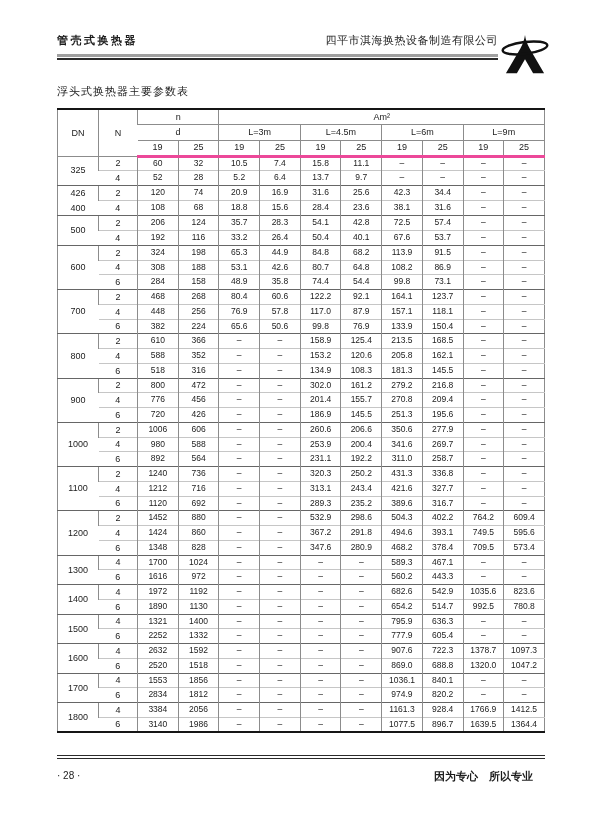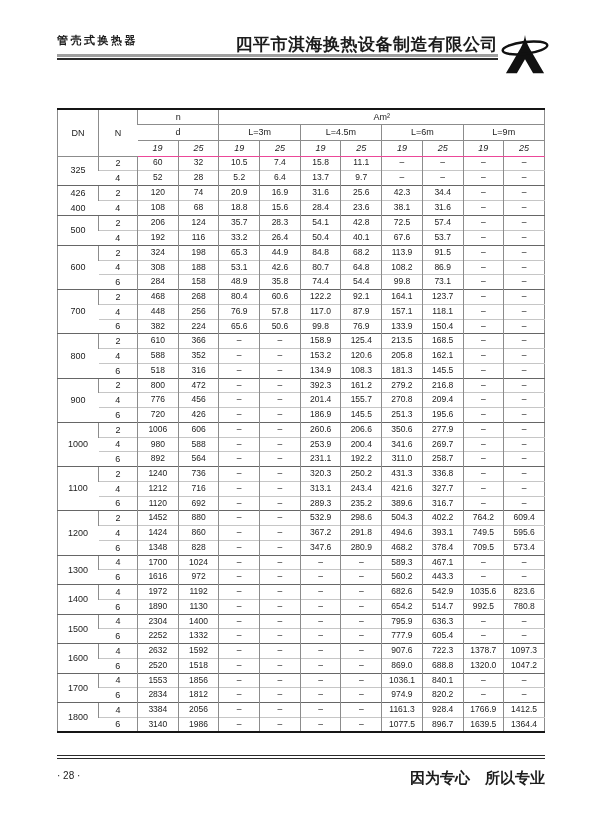--- a/index.html
+++ b/index.html
@@ -9,21 +9,21 @@
     background:#ffffff; font-family:"Liberation Sans", sans-serif; color:#1c1c1c;
     overflow:hidden;
   }
   
   .hdr-left {
     position:absolute; left:57px; top:33px;
     font-size:11px; font-weight:bold; letter-spacing:2.5px;
   }
   .hdr-right {
     position:absolute; right:102px; top:33px;
-    font-size:17px; font-weight:bold; letter-spacing:0.5px;
+    font-size:11px; font-weight:normal; letter-spacing:0.5px;
   }
   .hdr-rule { position:absolute; left:57px; top:54px; width:441px; }
   .hdr-rule .r1 { height:3px; background:#a0a0a0; }
   .hdr-rule .r2 { height:2px; background:#2b2b2b; margin-top:1px; }
   .logo { position:absolute; left:501px; top:35px; width:48px; height:42px; }
   
   .doc-title { position:absolute; left:57px; top:84px; font-size:11px; letter-spacing:1px; }
   
   .param-table {
     position:absolute; left:57px; top:108px; width:488px;
@@ -34,32 +34,32 @@
   }
   .param-table th, .param-table td {
     border-left:1px solid #8c8c8c;
     text-align:center; vertical-align:middle;
     font-weight:normal; padding:0; line-height:1.15;
     overflow:hidden; white-space:nowrap;
   }
   .param-table th:first-child, .param-table td:first-child { border-left:none; }
   thead th { height:15px; font-size:9px; border-bottom:1px solid #8c8c8c; }
   thead tr.sub th { height:16px; }
-  thead tr.sub2 th { border-bottom:1px solid #ec4899;font-style:italic; }
+  thead tr.sub2 th { border-bottom:3px solid #ec4899; }
   tbody td { height:14.75px; border-top:1px solid #c6c6c6; }
   tbody tr.group-start td { border-top:1px solid #666666; }
   td.dn-cell { white-space:pre-line; line-height:14.7px; font-size:9px;margin-top:11px; }
   td.n-cell { font-size:9px; }
   
   .ftr-rule {
     position:absolute; left:57px; top:755px; width:488px; height:4px;
     border-top:1.5px solid #2b2b2b; border-bottom:1px solid #2b2b2b;
   }
   .ftr-left { position:absolute; left:57px; top:770px; font-size:10px; font-family:Liberation Sans, sans-serif; }
-  .ftr-right { position:absolute; right:55px; top:769px; font-size:15px; font-weight:bold; }
+  .ftr-right { position:absolute; right:67px; top:769px; font-size:11px; font-weight:bold; }
 </style>
 </head>
 <body>
 
 <div class="page">
 
   <div class="hdr-left">管壳式换热器</div>
   <div class="hdr-right">四平市淇海换热设备制造有限公司</div>
 
   <div class="hdr-rule">
@@ -68,20 +68,21 @@
   </div>
 
   <div class="logo">
     <svg width="48" height="42" viewBox="0 0 50 44" xmlns="http://www.w3.org/2000/svg">
       <path d="M25 0 C25.5 4 27 9 30 14.5 L45 40 L33.5 40 L25 25.5 L16.5 40 L5 40 L20 14.5 C23 9 24.5 4 25 0 Z" fill="#111"></path>
       <path d="M25 27 L30 36 L26.5 36 L25 32.5 L23.5 36 L20 36 Z" fill="#fff"></path>
       <ellipse cx="25" cy="13.5" rx="23.5" ry="6.2" fill="none" stroke="#111" stroke-width="2.6" transform="rotate(-7 25 13.5)"></ellipse>
     </svg>
   </div>
 
+  <div class="doc-title">浮头式换热器主要参数表</div>
 
   <table class="param-table">
     <colgroup>
       <col style="width:41px">
         <col style="width:39px">
       <col>
         <col>
         <col>
         <col>
         <col>
@@ -321,21 +322,21 @@
           <td>–</td>
           <td>–</td>
         </tr>
         <tr class="group-start">
           <td rowspan="3" class="dn-cell">900</td>
           <td class="n-cell">2</td>
           <td>800</td>
           <td>472</td>
           <td>–</td>
           <td>–</td>
-          <td>392.3</td>
+          <td>302.0</td>
           <td>161.2</td>
           <td>279.2</td>
           <td>216.8</td>
           <td>–</td>
           <td>–</td>
         </tr>
         <tr>
           <td class="n-cell">4</td>
           <td>776</td>
           <td>456</td>
@@ -531,21 +532,21 @@
           <td>–</td>
           <td>–</td>
           <td>654.2</td>
           <td>514.7</td>
           <td>992.5</td>
           <td>780.8</td>
         </tr>
         <tr class="group-start">
           <td rowspan="2" class="dn-cell">1500</td>
           <td class="n-cell">4</td>
-          <td>2304</td>
+          <td>1321</td>
           <td>1400</td>
           <td>–</td>
           <td>–</td>
           <td>–</td>
           <td>–</td>
           <td>795.9</td>
           <td>636.3</td>
           <td>–</td>
           <td>–</td>
         </tr>

